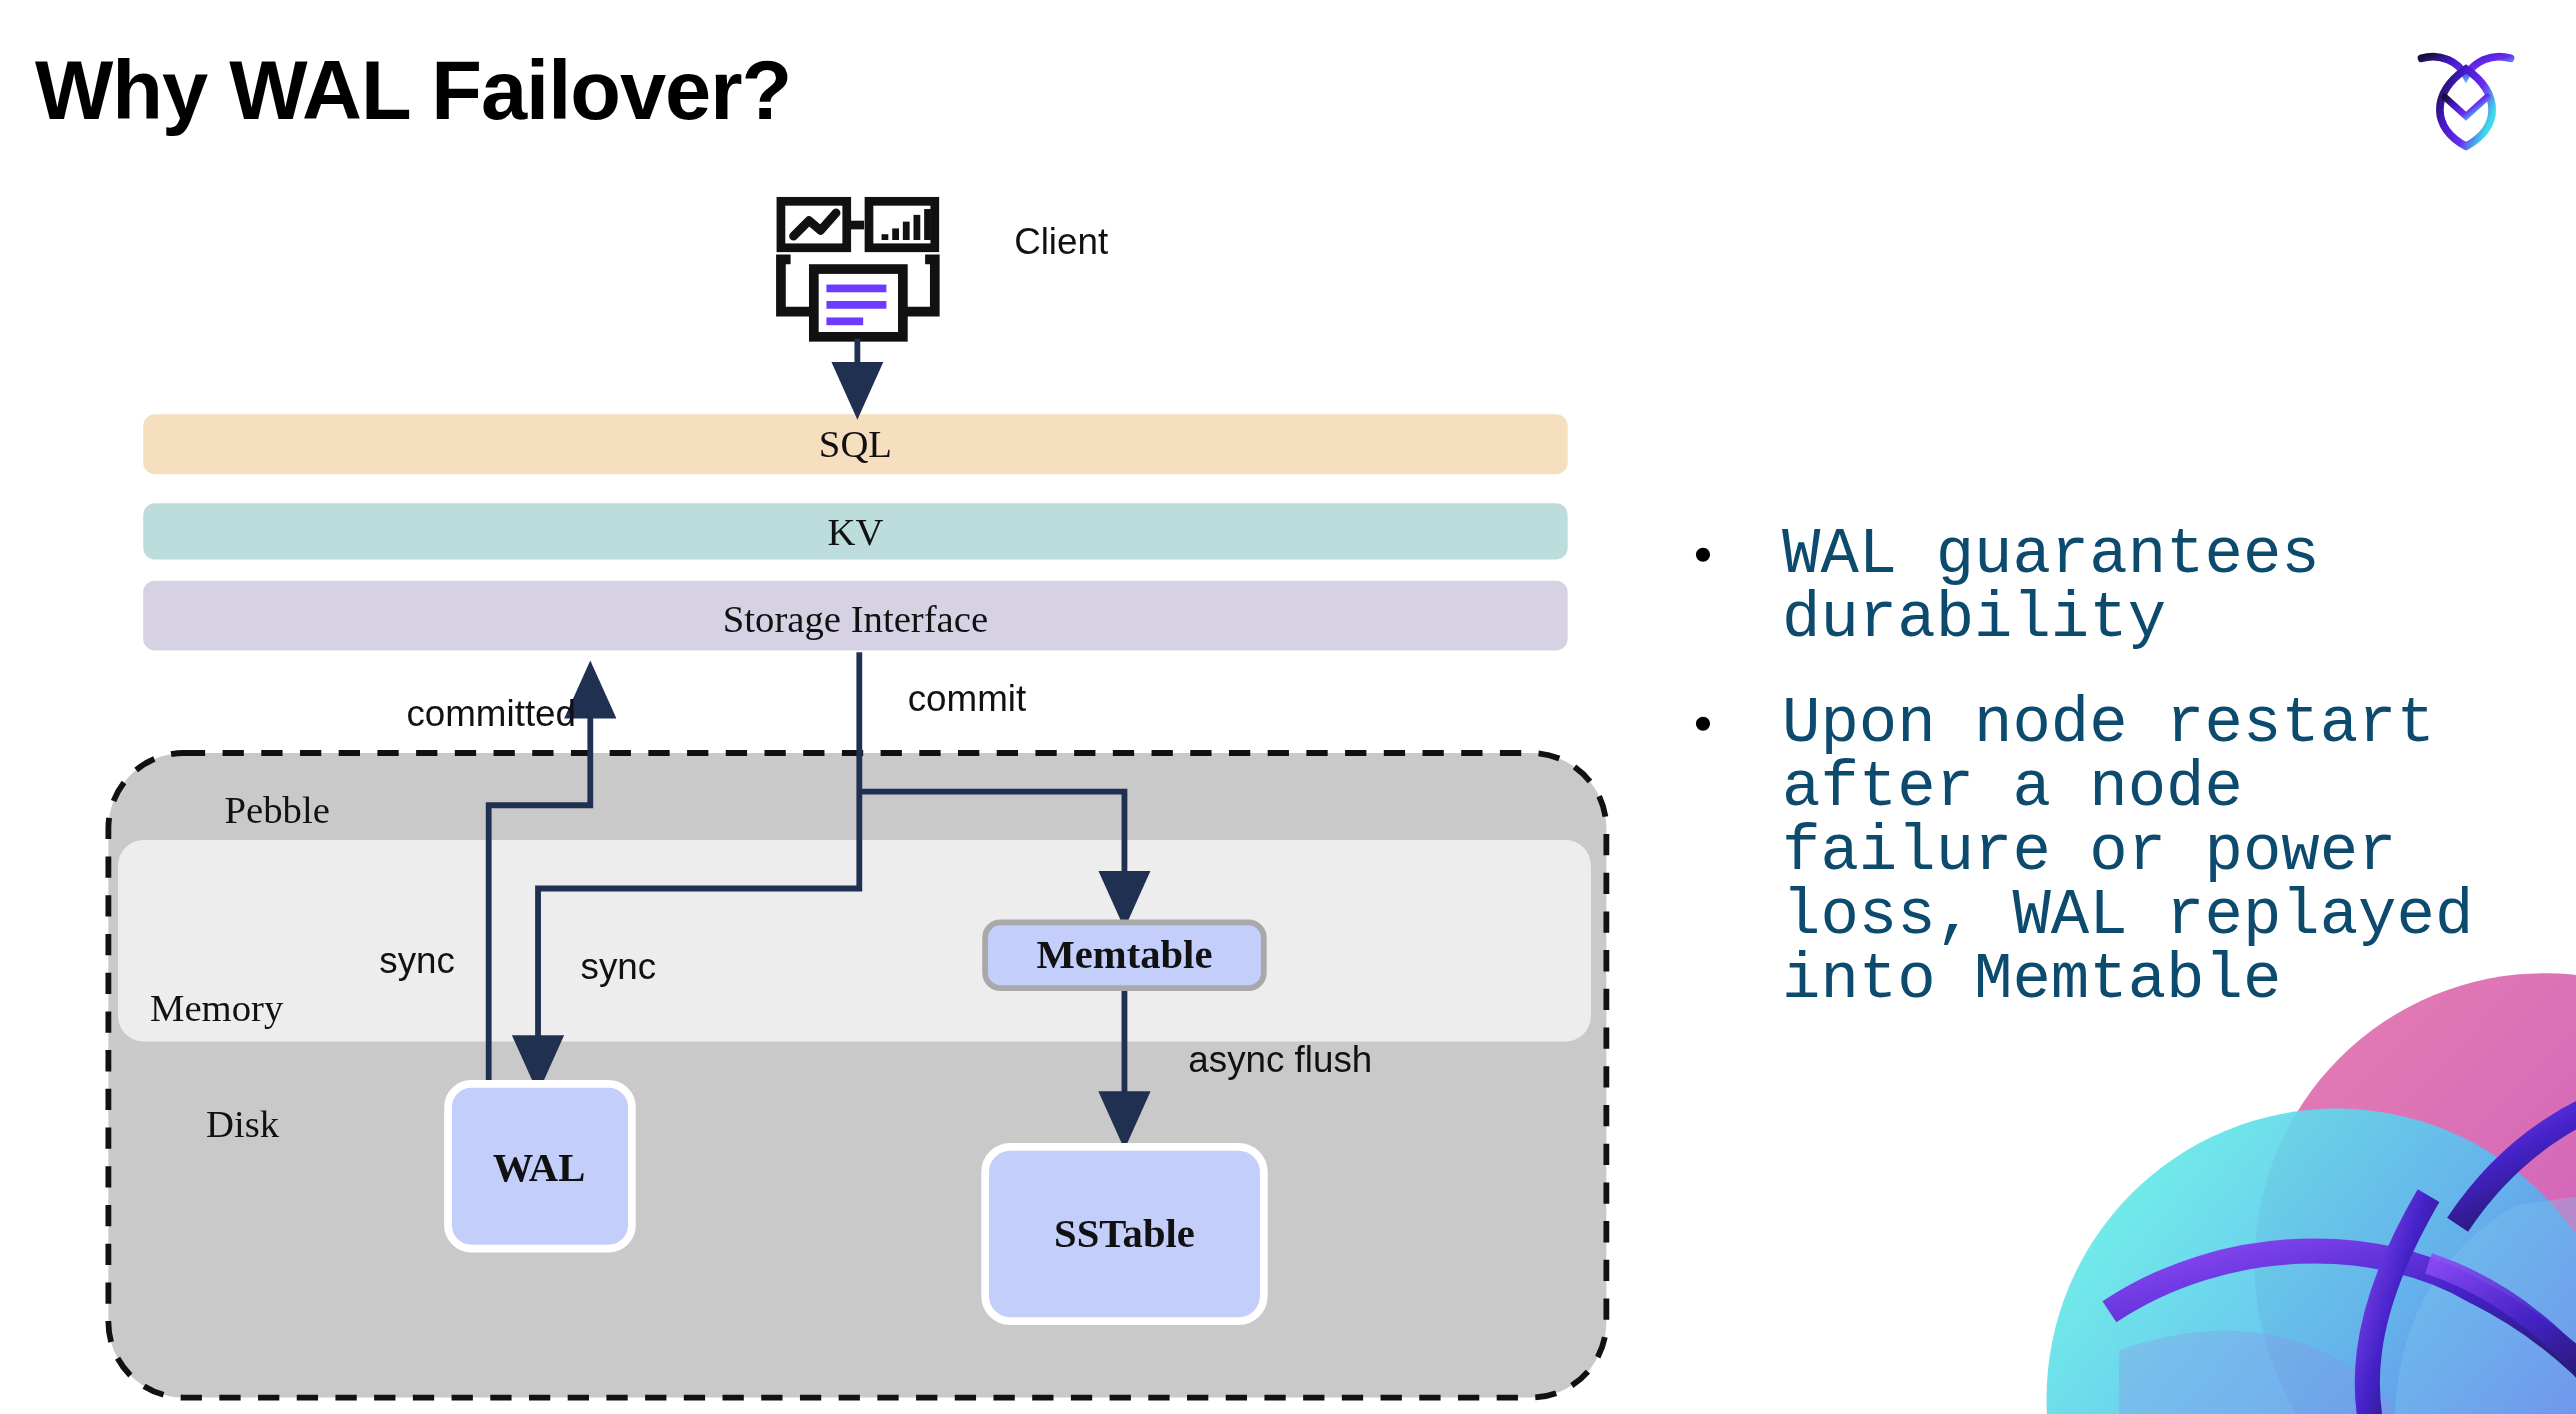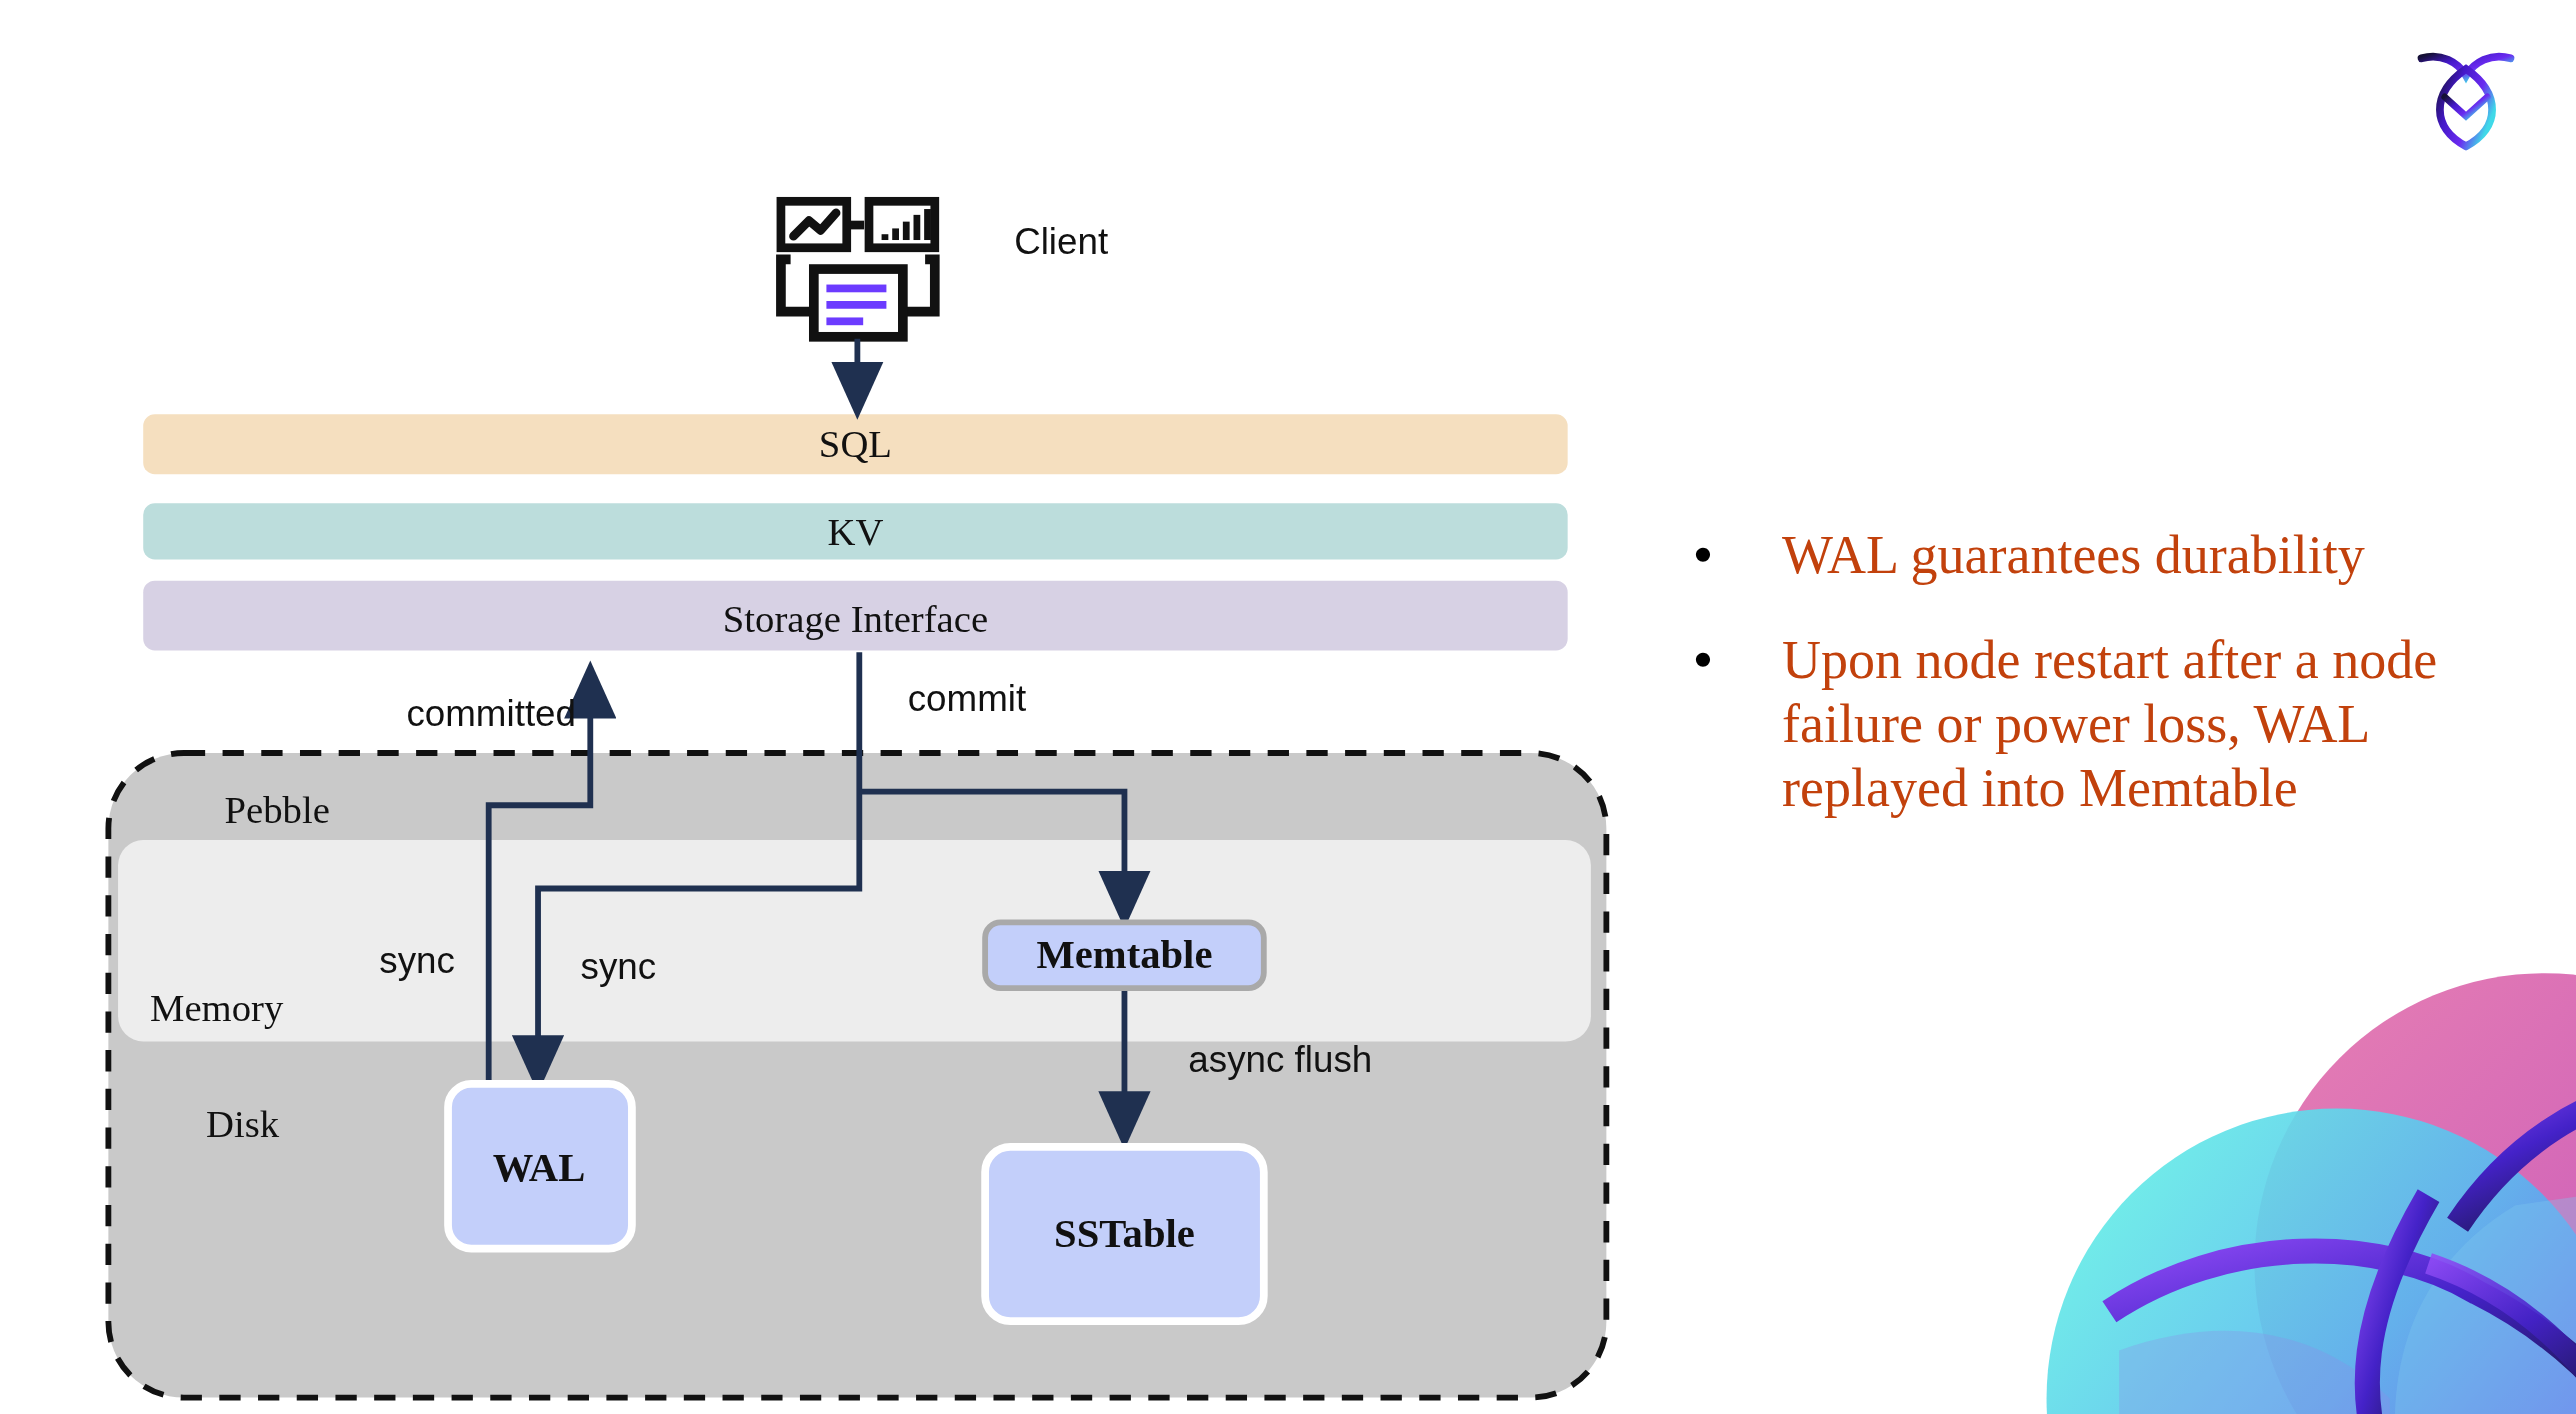--- a/index.html
+++ b/index.html
@@ -79,32 +79,33 @@
   .bullet-dot {
     width: 35px;
     flex: 0 0 35px;
     font-size: 33px;
     line-height: 60px;
     color: #000;
     text-align: left;
   }
   .bullet-text {
     flex: 1 1 auto;
-    font-family: Liberation Serif, serif;
-    font-size: 54px;
+    font-family: Liberation Mono, monospace;
+    font-size: 64px;
     line-height: 64px;
-    color: #c2410c;
+    color: #0c4a6e;
     padding-left: 54px;
   }
 </style>
 </head>
 <body>
 
 <div id="slide">
 
+  <div id="title">Why WAL Failover?</div>
 
   <svg id="brand-logo" viewBox="0 0 120 120">
     <defs>
       <linearGradient id="logoGrad" x1="0" y1="0" x2="1" y2="0.6">
         <stop offset="0%" stop-color="#151035"></stop>
         <stop offset="35%" stop-color="#4418C8"></stop>
         <stop offset="70%" stop-color="#6A2BF0"></stop>
         <stop offset="100%" stop-color="#3FD9E8"></stop>
       </linearGradient>
     </defs>

